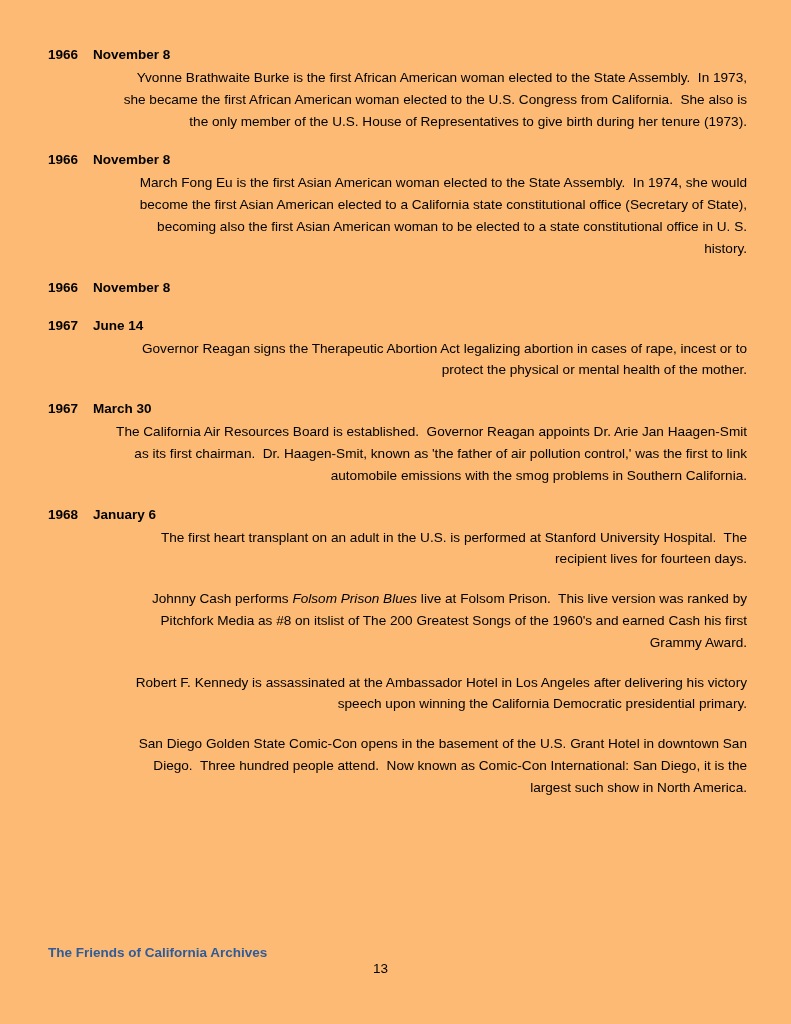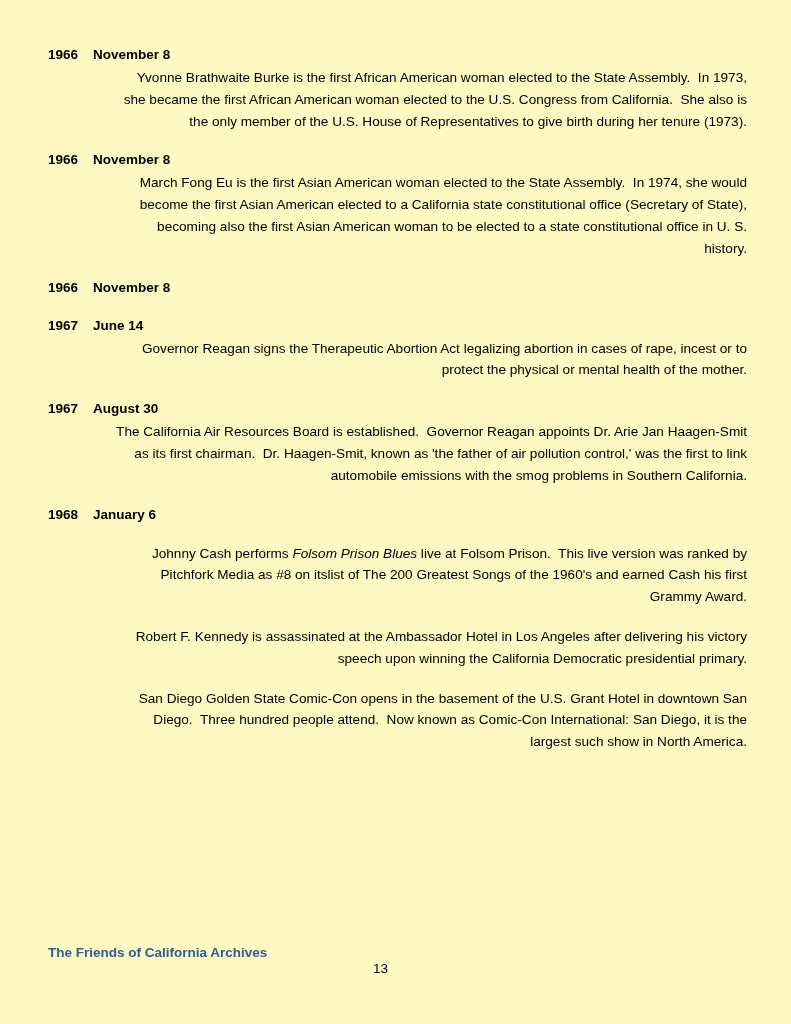--- a/index.html
+++ b/index.html
@@ -11,21 +11,21 @@
     width: 791px;
     height: 1024px;
     font-family: "Liberation Sans", sans-serif;
     color: #000000;
     -webkit-font-smoothing: antialiased;
   }
   .page {
     position: relative;
     width: 791px;
     height: 1024px;
-    background: #fef9c3;
+    background: #fdba74;
     box-sizing: border-box;
     overflow: hidden;
   }
   .content {
     position: absolute;
     left: 48px;
     top: 45px;
     width: 700px;
   }
   .entry {
@@ -120,29 +120,30 @@
 
     <div class="entry">
       <div class="entry-head">
         <span class="entry-year">1967</span><span class="entry-date">June 14</span>
       </div>
       <div class="entry-body"><span>Governor Reagan signs the Therapeutic Abortion Act legalizing abortion in cases of rape, incest or to protect the physical or mental health of the mother.</span><i></i><span></span></div>
     </div>
 
     <div class="entry">
       <div class="entry-head">
-        <span class="entry-year">1967</span><span class="entry-date">August 30</span>
+        <span class="entry-year">1967</span><span class="entry-date">March 30</span>
       </div>
       <div class="entry-body"><span>The California Air Resources Board is established.  Governor Reagan appoints Dr. Arie Jan Haagen-Smit as its first chairman.  Dr. Haagen-Smit, known as 'the father of air pollution control,' was the first to link automobile emissions with the smog problems in Southern California.</span><i></i><span></span></div>
     </div>
 
     <div class="entry">
       <div class="entry-head">
         <span class="entry-year">1968</span><span class="entry-date">January 6</span>
       </div>
+      <div class="entry-body"><span>The first heart transplant on an adult in the U.S. is performed at Stanford University Hospital.  The recipient lives for fourteen days.</span><i></i><span></span></div>
     </div>
 
     <div class="entry">
       <div class="entry-body"><span>Johnny Cash performs </span><i>Folsom Prison Blues</i><span> live at Folsom Prison.  This live version was ranked by Pitchfork Media as #8 on itslist of The 200 Greatest Songs of the 1960's and earned Cash his first Grammy Award.</span></div>
     </div>
 
     <div class="entry">
       <div class="entry-body"><span>Robert F. Kennedy is assassinated at the Ambassador Hotel in Los Angeles after delivering his victory speech upon winning the California Democratic presidential primary.</span><i></i><span></span></div>
     </div>
 

